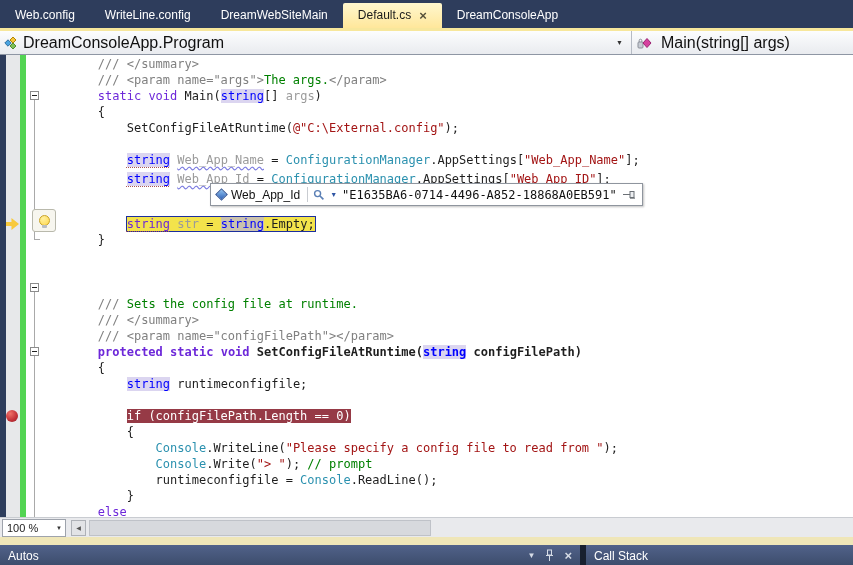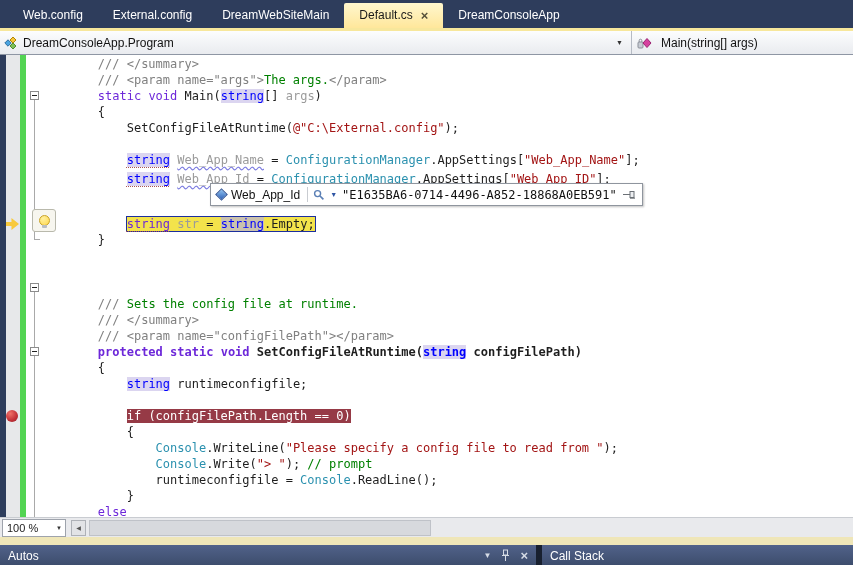--- a/index.html
+++ b/index.html
@@ -1,31 +1,31 @@
 <!DOCTYPE html>
 <html><head>
 <meta charset="utf-8">
 <style>
   html,body{margin:0;padding:0}
   body{width:853px;height:565px;overflow:hidden;background:#fff;
        font-family:"Liberation Sans",sans-serif;position:relative}
 
   
-  .tab-bar{height:28px;background:#2E3D5C;display:flex;align-items:flex-end;padding-left:8px;box-sizing:border-box}
+  .tab-bar{height:28px;background:#2E3D5C;display:flex;align-items:flex-end;box-sizing:border-box}
   .tab{height:25px;line-height:25px;padding:0 15px;color:#FFFFFF;font-size:12px;white-space:nowrap;cursor:default}
   .tab.active{background:linear-gradient(#FFF7CE,#FFE79B);color:#1A1A1A;border-radius:2px 2px 0 0;
               display:flex;align-items:center;gap:8px}
   .tab-close{color:#55503A;font-size:13px;font-weight:bold;line-height:25px}
   .active-strip{height:3px;background:#F7E79C}
 
   
   .nav-bar{height:24px;border-bottom:1px solid #8E96A4;display:flex;box-sizing:border-box;background:linear-gradient(#FCFDFE,#E9EBEF)}
   .combo-left{width:632px;display:flex;align-items:center;padding-left:4px;border-right:1px solid #B6BBC4;position:relative;box-sizing:border-box}
   .combo-right{flex:1;display:flex;align-items:center;padding-left:5px;gap:4px}
-  .combo-text{font-size:12px;color:#111;margin-left:5px}
+  .combo-text{font-size:16px;color:#111;margin-left:5px}
   .combo-arrow{position:absolute;right:8px;font-size:7px;color:#333}
 
   
   .editor{position:relative;height:482px;background:#fff;overflow:hidden}
   .edge-strip{position:absolute;left:0;top:0;width:6px;height:462px;background:#2E3D5C}
   .glyph-margin{position:absolute;left:6px;top:0;width:14px;height:462px;background:#E7E8EA}
   .change-bar{position:absolute;left:20px;top:0;width:6px;height:462px;background:#53D453}
   .code-area{position:absolute;left:40px;top:0;right:0;height:466px}
   .code-line{position:absolute;left:0;height:16px;line-height:16px;white-space:pre;
              font-family:"DejaVu Sans Mono",monospace;font-size:12px;color:#1E1E1E}
@@ -79,34 +79,34 @@
   .zoom-arrow{position:absolute;right:3px;font-size:6px;color:#333}
   .scroll-btn{width:15px;height:16px;margin-left:5px;background:#E2E3E6;border:1px solid #AEB1B7;display:flex;
               align-items:center;justify-content:center;font-size:6px;color:#555;box-sizing:border-box}
   .scroll-track{flex:1;height:18px;position:relative}
   .scroll-thumb{position:absolute;left:3px;top:1px;width:340px;height:14px;background:#D7D9DD;border:1px solid #BFC2C8}
 
   
   .tan-strip{height:8px;background:#EFE6B8}
   .panel-bar{height:21px;display:flex}
   .panel{background:linear-gradient(#51628A,#3C4C6B);color:#fff}
-  .panel-autos{width:536px;display:flex;align-items:center;position:relative}
+  .panel-autos{width:580px;display:flex;align-items:center;position:relative}
   .panel-title{font-size:12px;margin-left:8px}
   .panel-icons{position:absolute;right:8px;display:flex;gap:10px;align-items:center}
   .panel-glyph{font-size:8px;color:#D6DCE6;line-height:10px}
   .panel-x{font-size:13px;font-weight:bold;color:#D6DCE6;line-height:12px}
   .panel-sep{width:6px;background:#18202F}
   .panel-callstack{flex:1;display:flex;align-items:center}
 </style>
 </head>
 <body>
 
 <div class="tab-bar">
     <div class="tab"><span>Web.config</span></div>
-    <div class="tab"><span>External.config</span></div>
+    <div class="tab"><span>WriteLine.config</span></div>
     <div class="tab"><span>DreamWebSiteMain</span></div>
     <div class="tab active">
       <span>Default.cs</span>
       <span class="tab-close">×</span>
     </div>
     <div class="tab"><span>DreamConsoleApp</span></div>
   </div>
 <div class="active-strip"></div>
 
 <div class="nav-bar">

